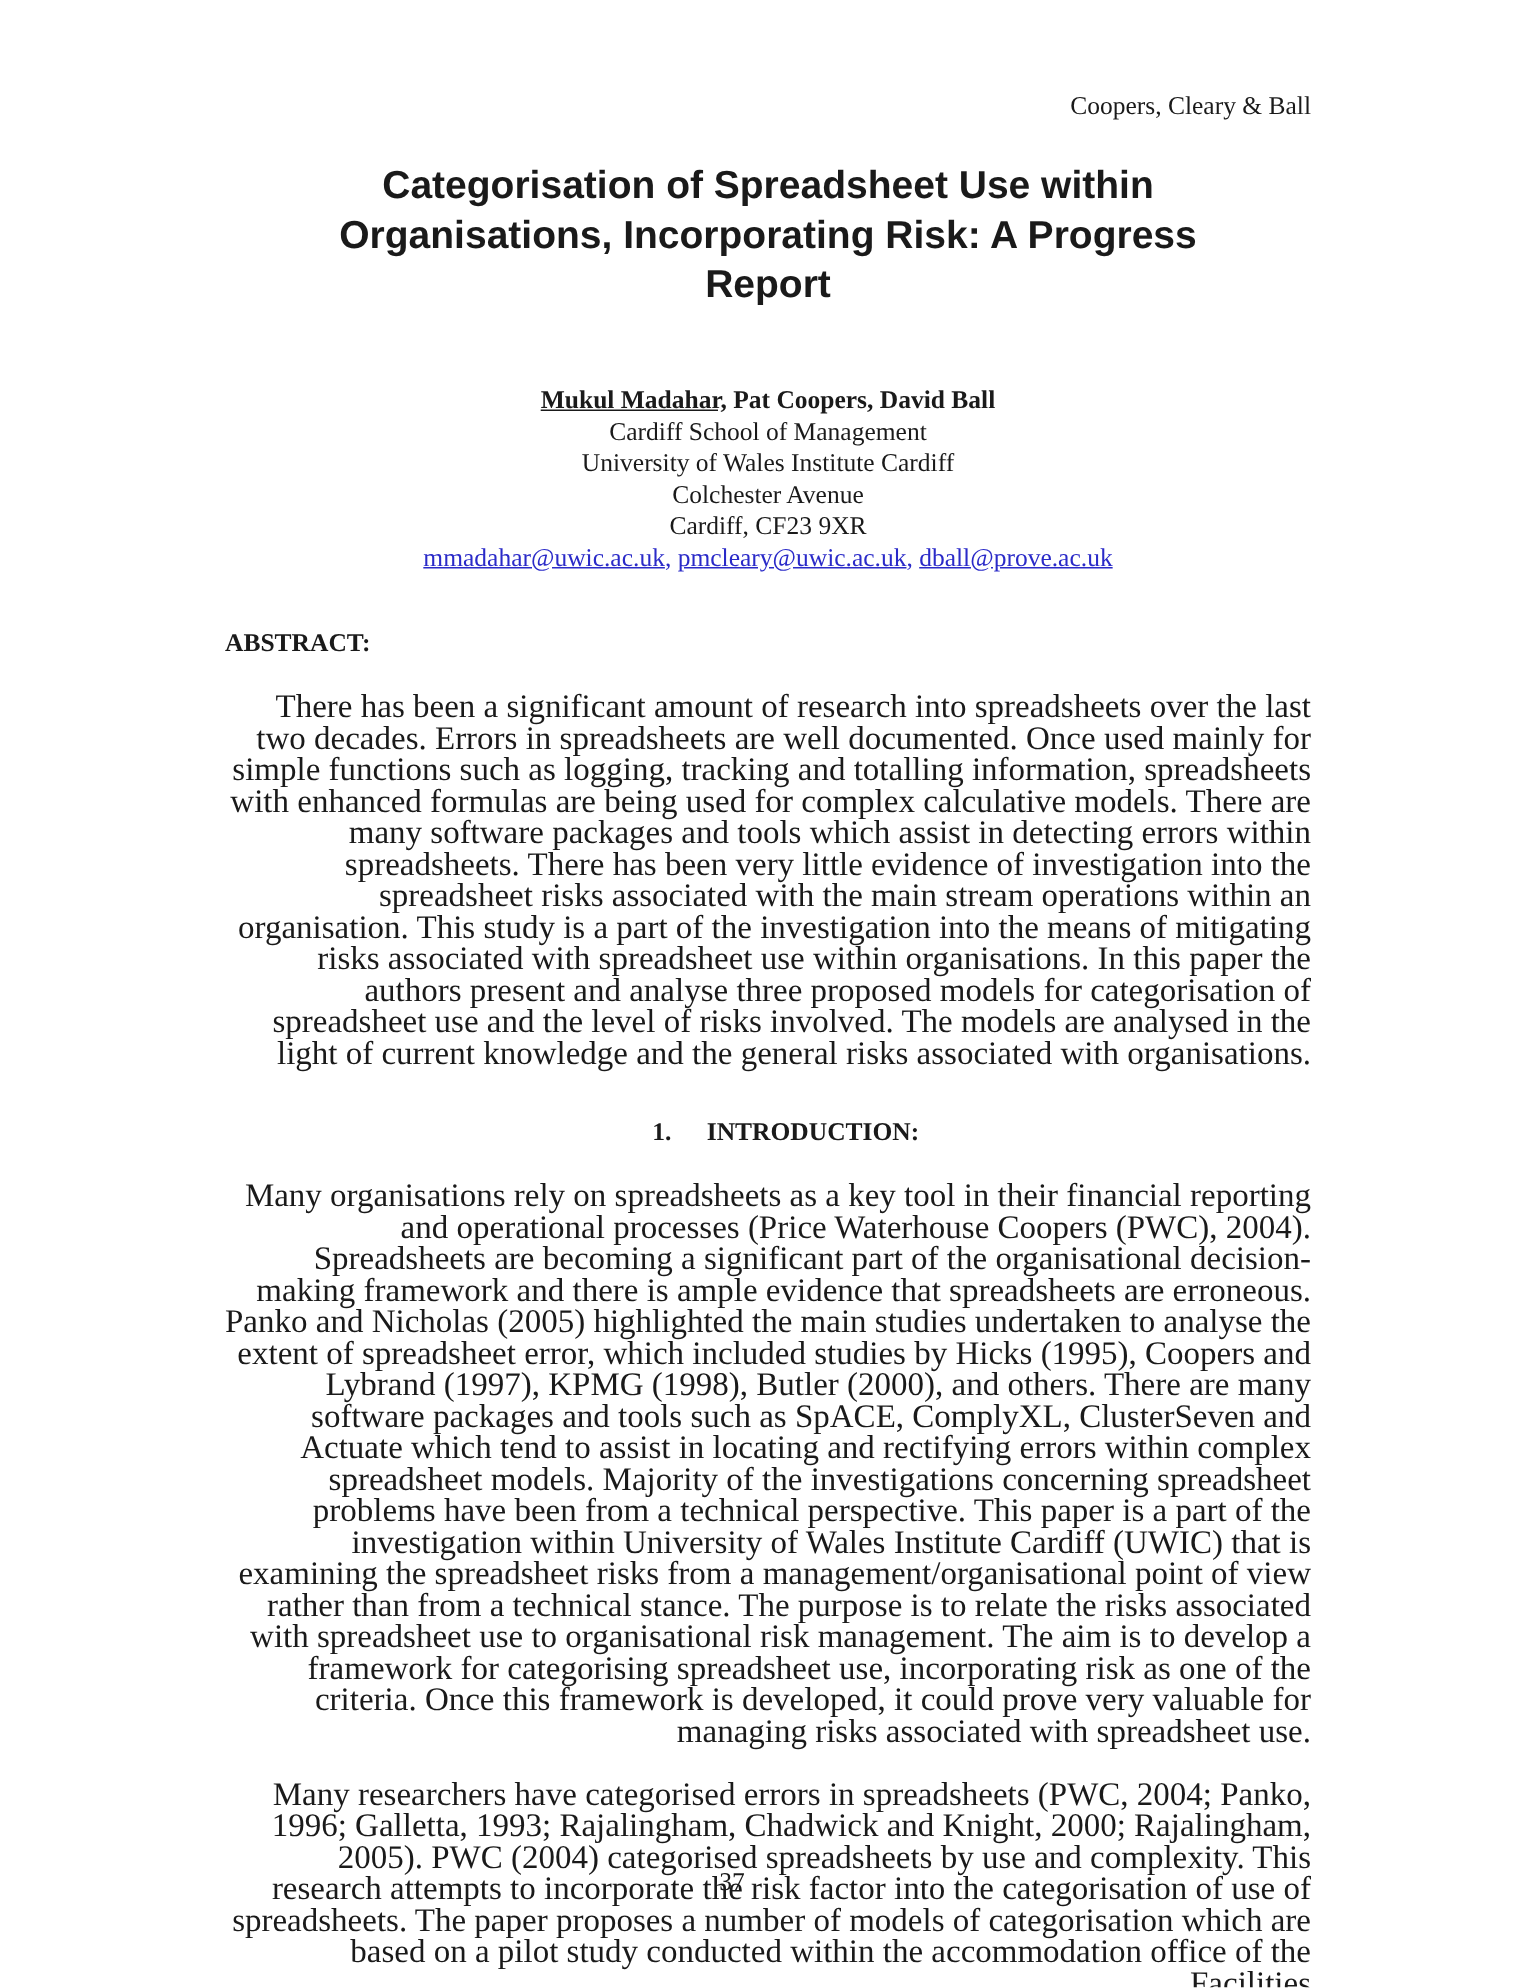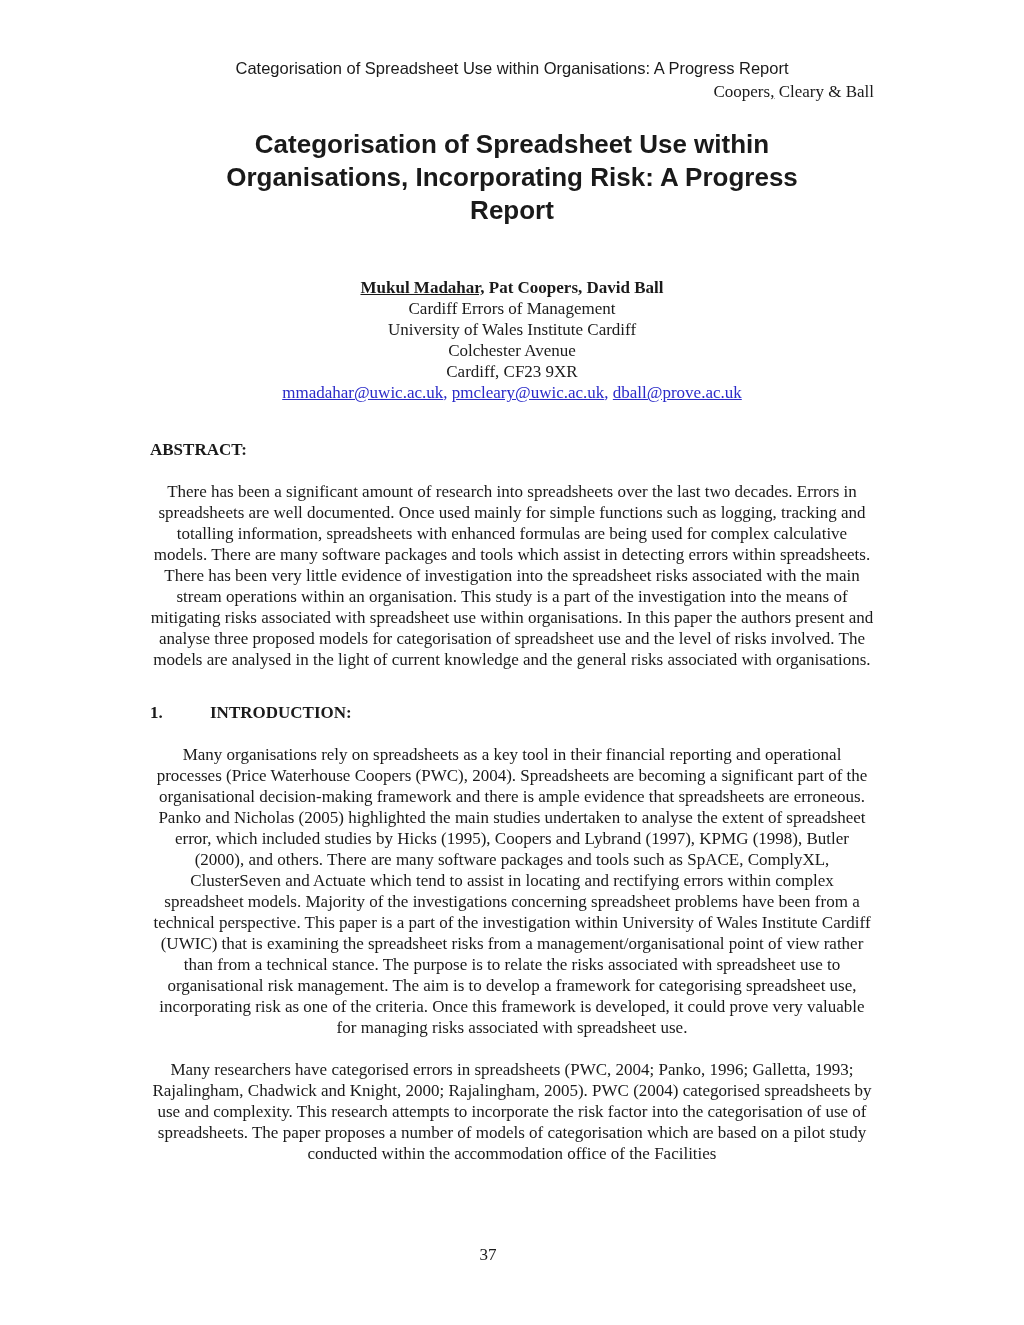--- a/index.html
+++ b/index.html
@@ -60,56 +60,55 @@
   .emails a{color:var(--link);text-decoration:underline;}
   .emails .sep{text-decoration:none;}
   
   .abstract-heading{
     margin-top:36px;
     font-weight:bold;
     font-size:17px;line-height:21px;
   }
   .body-par{
     margin:21px 0 0 0;
-    font-size:17px;line-height:21px;
-    text-align:center;
+    font-size:22px;line-height:21px;
+    text-align:right;
   }
   .section-heading{
     margin-top:32px;
     font-weight:bold;
-    font-size:17px;line-height:21px;
+    font-size:17px;line-height:21px;text-align:center;
   }
   .sec-num{display:inline-block;width:60px;}
   .u{text-decoration:underline;}
   .page-number{
     position:absolute;
     left:0;top:1244px;width:976px;
     text-align:center;
     font-size:17px;line-height:21px;
   }
 </style>
 </head>
 <body>
 
 <div class="page">
   <div class="content">
 
     <div class="running-head">
-      <div class="rh-title">Categorisation of Spreadsheet Use within Organisations: A Progress Report</div>
       <div class="rh-authors"><span>Coopers</span><span class="u">,</span><span> Cleary &amp; Ball</span></div>
     </div>
 
     <h1 class="paper-title">
       <div>Categorisation of Spreadsheet Use within</div>
       <div>Organisations, Incorporating Risk: A Progress</div>
       <div>Report</div>
     </h1>
 
     <div class="byline"><span class="u">Mukul Madahar,</span><span> Pat Coopers, David Ball</span></div>
-    <div class="affil">Cardiff Errors of Management</div>
+    <div class="affil">Cardiff School of Management</div>
     <div class="affil">University of Wales Institute Cardiff</div>
     <div class="affil">Colchester Avenue</div>
     <div class="affil">Cardiff, CF23 9XR</div>
     <div class="emails"><a href="#">mmadahar@uwic.ac.uk</a><span class="sep">, </span><a href="#">pmcleary@uwic.ac.uk</a><span class="sep">, </span><a href="#">dball@prove.ac.uk</a></div>
 
     <div class="abstract-heading">ABSTRACT:</div>
     <p class="body-par">There has been a significant amount of research into spreadsheets over the last two decades. Errors in spreadsheets are well documented. Once used mainly for simple functions such as logging, tracking and totalling information, spreadsheets with enhanced formulas are being used for complex calculative models. There are many software packages and tools which assist in detecting errors within spreadsheets. There has been very little evidence of investigation into the spreadsheet risks associated with the main stream operations within an organisation. This study is a part of the investigation into the means of mitigating risks associated with spreadsheet use within organisations. In this paper the authors present and analyse three proposed models for categorisation of spreadsheet use and the level of risks involved. The models are analysed in the light of current knowledge and the general risks associated with organisations.</p>
 
     <div class="section-heading"><span class="sec-num">1.</span><span>INTRODUCTION:</span></div>
     <p class="body-par">Many organisations rely on spreadsheets as a key tool in their financial reporting and operational processes (Price Waterhouse Coopers (PWC), 2004). Spreadsheets are becoming a significant part of the organisational decision-making framework and there is ample evidence that spreadsheets are erroneous. Panko and Nicholas (2005) highlighted the main studies undertaken to analyse the extent of spreadsheet error, which included studies by Hicks (1995), Coopers and Lybrand (1997), KPMG (1998), Butler (2000), and others. There are many software packages and tools such as SpACE, ComplyXL, ClusterSeven and Actuate which tend to assist in locating and rectifying errors within complex spreadsheet models. Majority of the investigations concerning spreadsheet problems have been from a technical perspective. This paper is a part of the investigation within University of Wales Institute Cardiff (UWIC) that is examining the spreadsheet risks from a management/organisational point of view rather than from a technical stance. The purpose is to relate the risks associated with spreadsheet use to organisational risk management. The aim is to develop a framework for categorising spreadsheet use, incorporating risk as one of the criteria. Once this framework is developed, it could prove very valuable for managing risks associated with spreadsheet use.</p>

